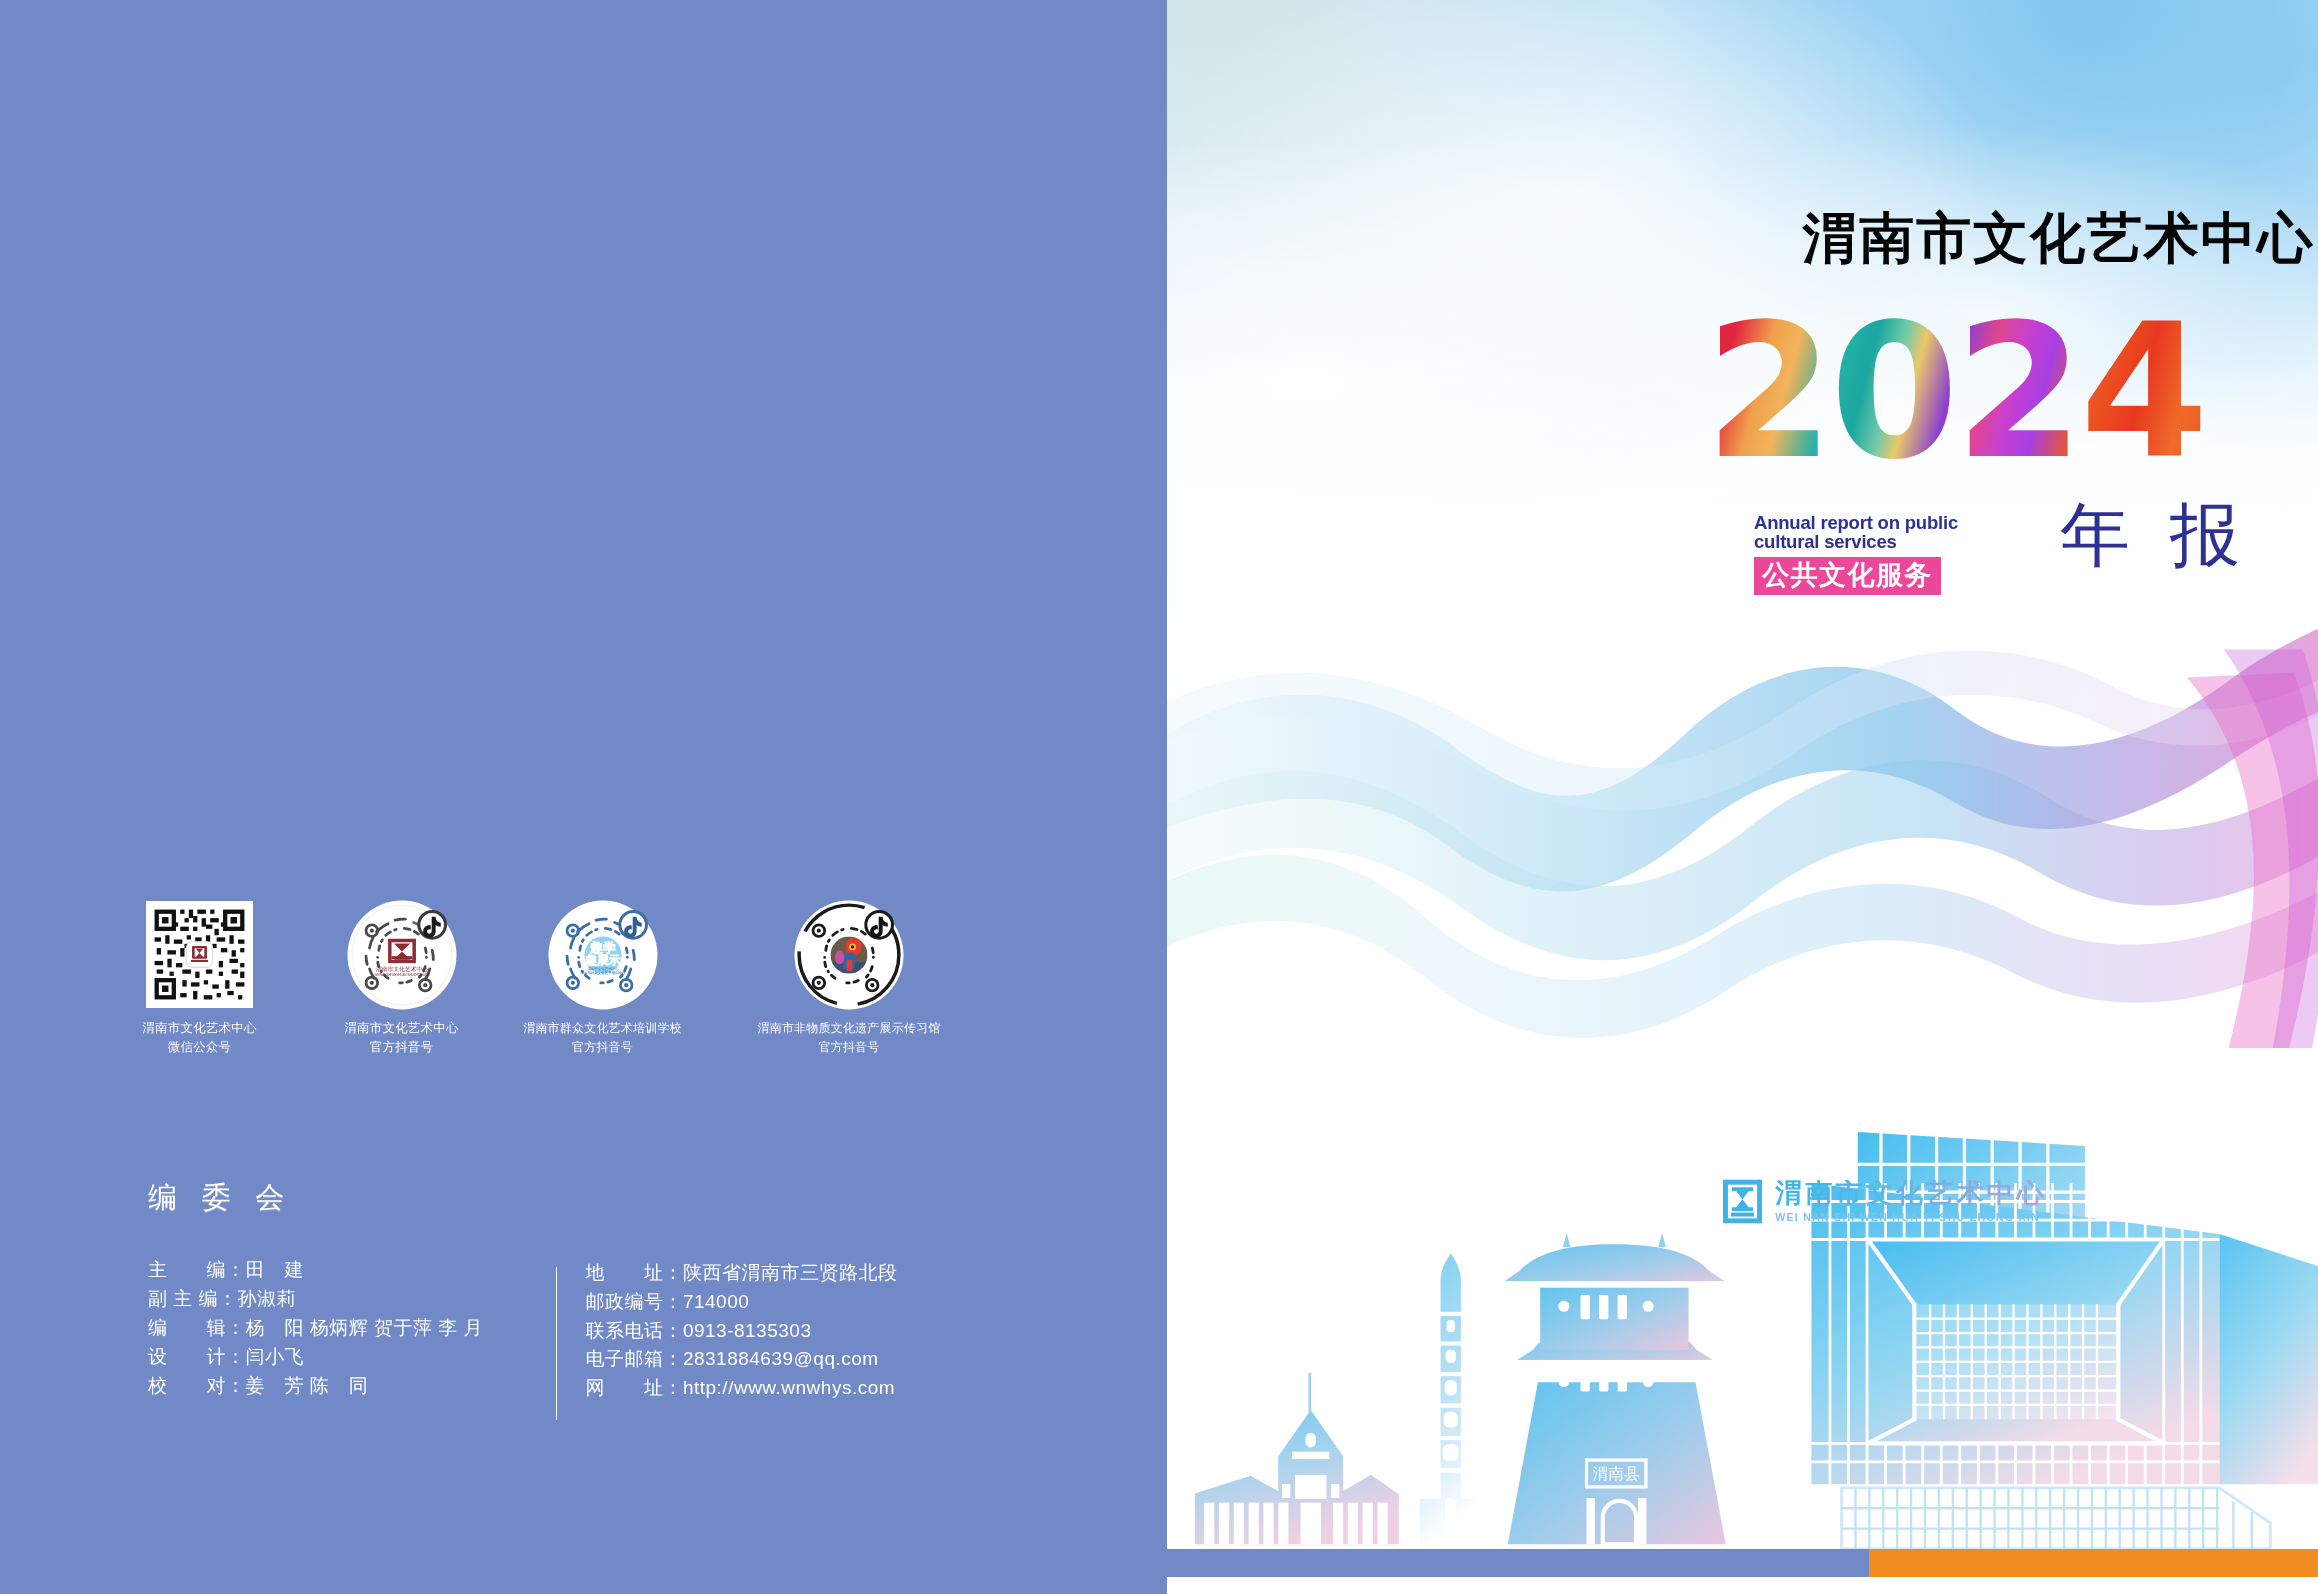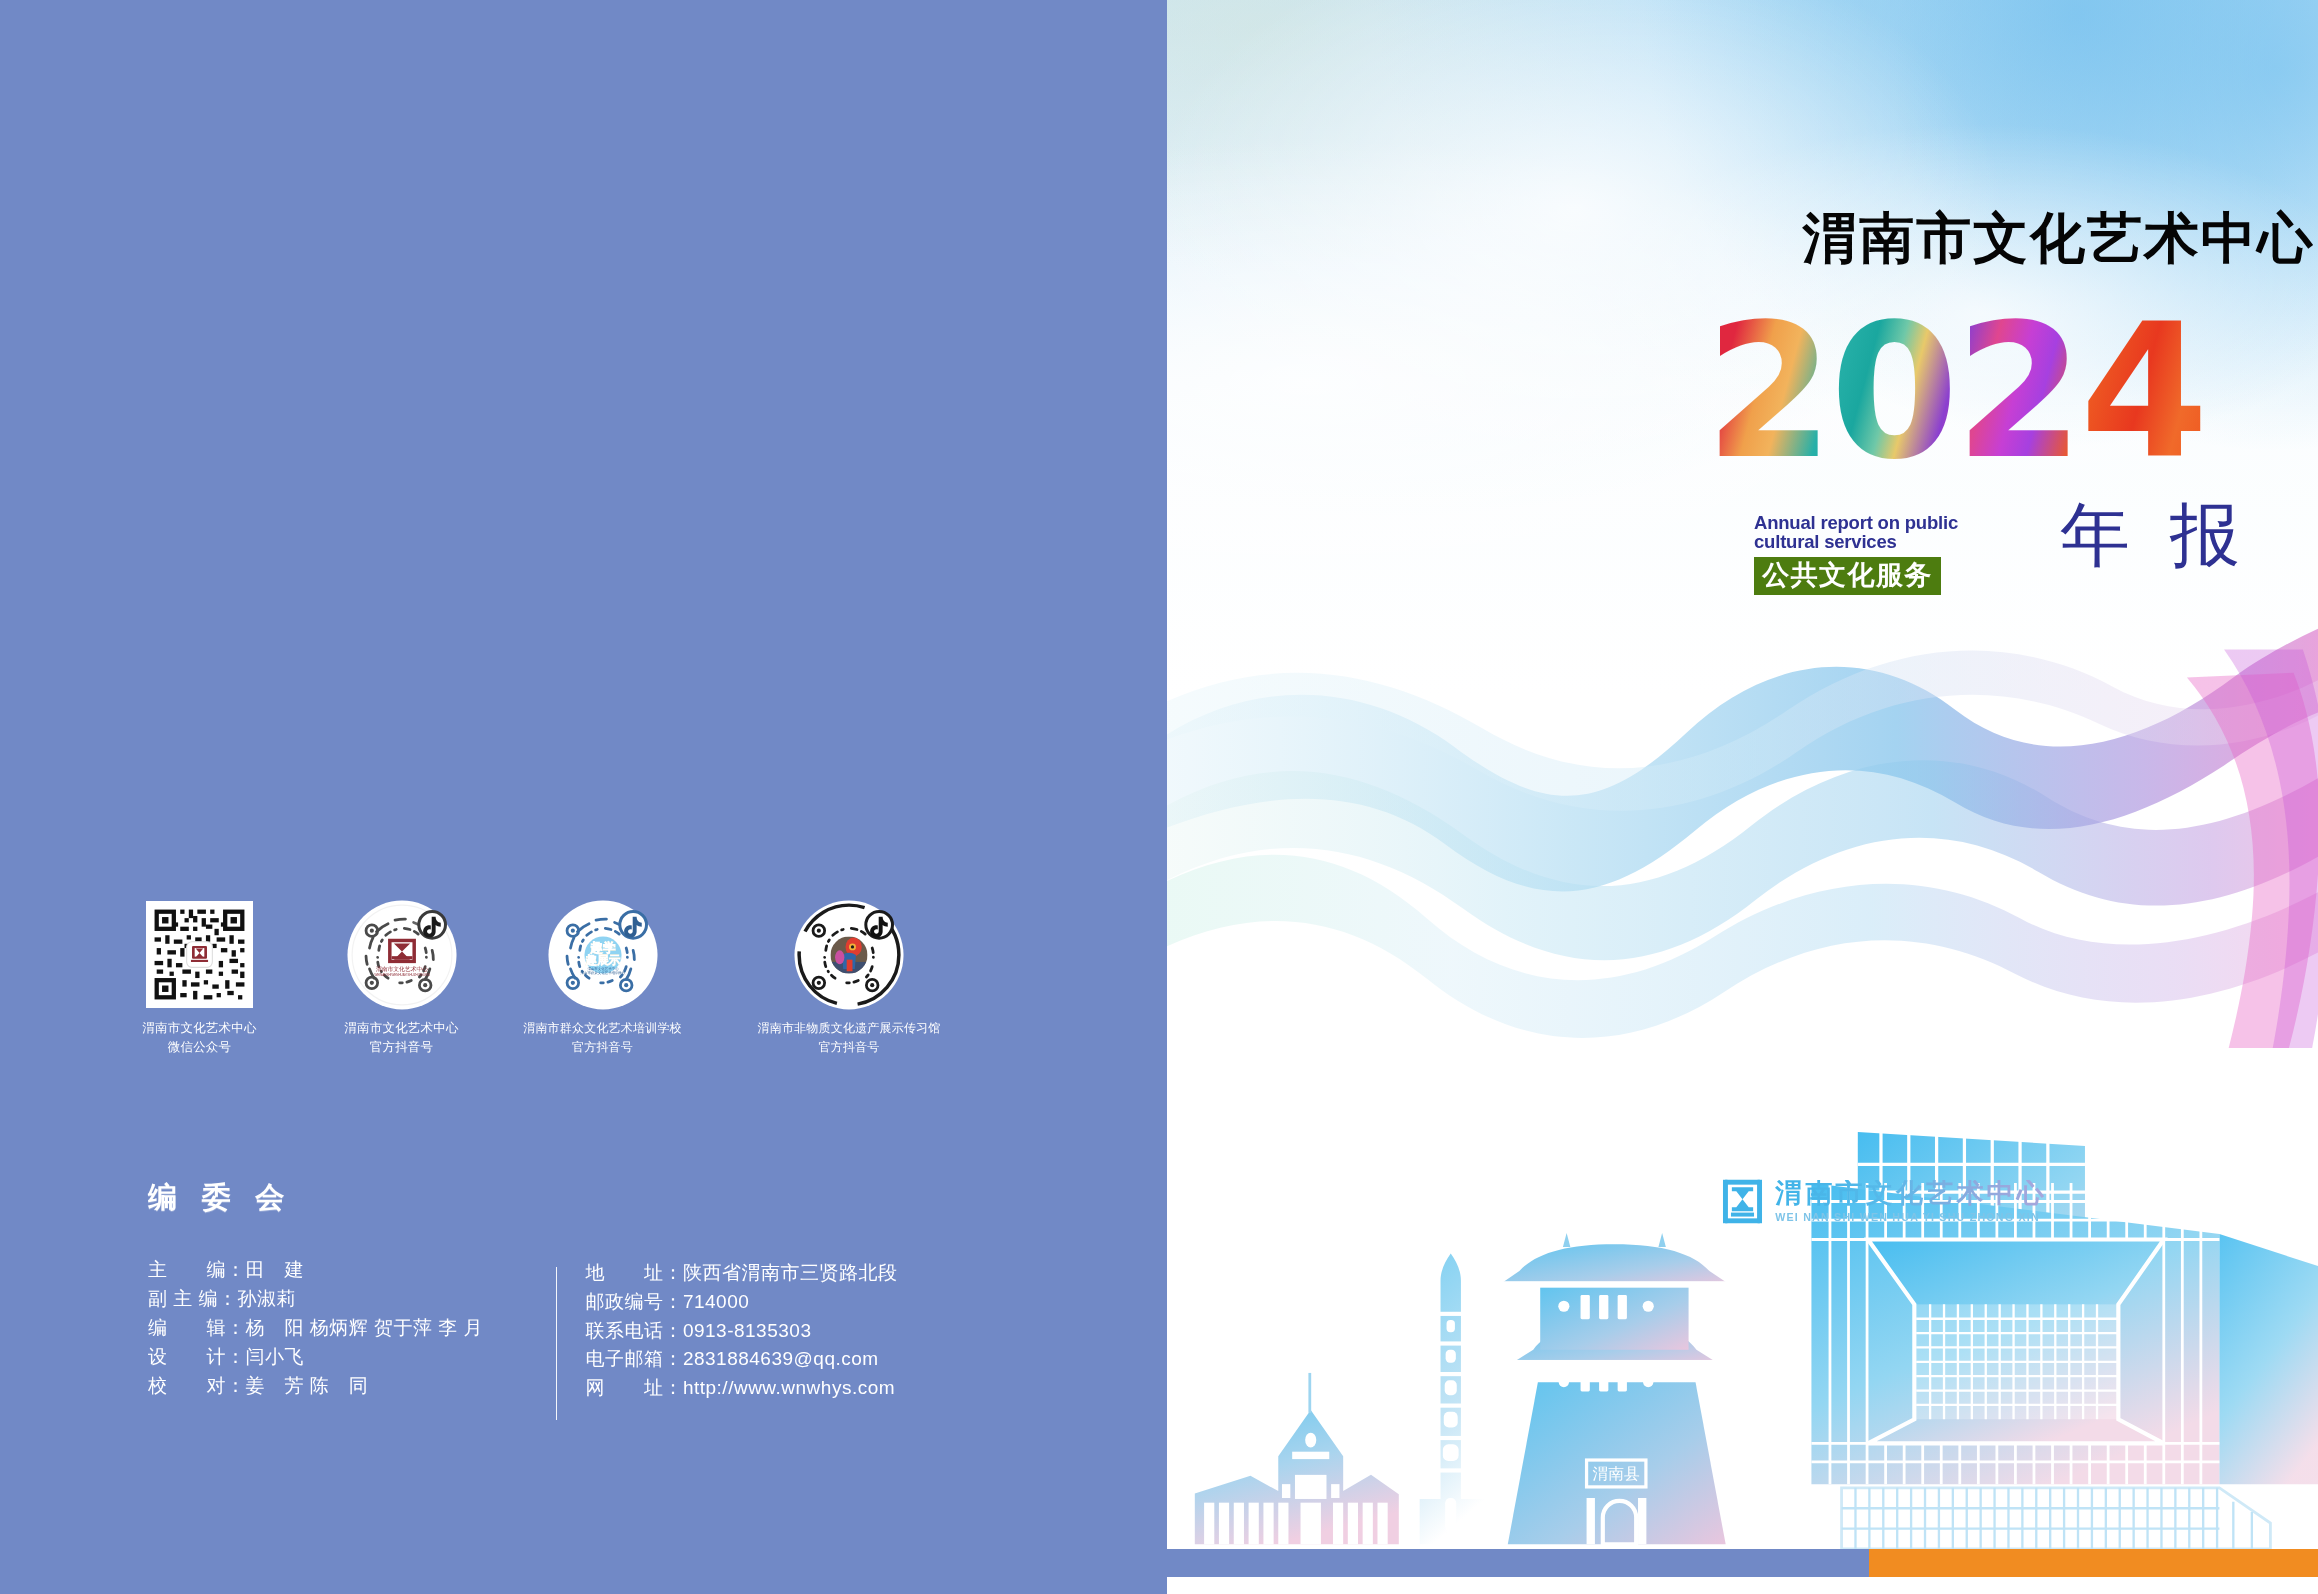--- a/index.html
+++ b/index.html
@@ -34,21 +34,21 @@
     white-space:nowrap;margin-top:2.8px;
   }
   .qr-caption.wide{font-size:12px;}
 
   
   #editorial{
     position:absolute;left:148px;top:1178px;width:918px;
     color:#ffffff;
   }
   #editorial-title{
-    font-size:29px;font-weight:700;letter-spacing:8.3px;margin-bottom:15px;
+    font-size:29px;font-weight:400;letter-spacing:8.3px;margin-bottom:15px;
     text-shadow:0 0.9px 0 rgba(255,255,255,.25);
   }
   #editorial-cols{display:flex;align-items:flex-start;margin-top:38px;}
   #editorial-left{width:408px;}
   #divider{
     width:1.4px;background:#ffffff;height:153px;margin:11px 28px 0 0;flex:0 0 1.4px;
     opacity:.92;
   }
   #editorial-right{padding-top:2.8px;}
   .ed-line{
@@ -109,21 +109,21 @@
 
   
   #subtitle-block{
     position:absolute;left:587px;top:514px;z-index:7;width:306px;
   }
   .eng-line{
     color:#2e3192;font-weight:700;font-size:18.5px;line-height:1.02;
     letter-spacing:-0.2px;font-family:"Liberation Sans",sans-serif;
   }
   #service-badge{
-    display:inline-block;background:#4d7c0f;color:#ffffff;
+    display:inline-block;background:#ec4899;color:#ffffff;
     font-size:27px;font-weight:700;letter-spacing:1.4px;
     padding:4.6px 8.3px 5.6px 8.3px;margin-top:5.6px;line-height:1;
   }
   
   #nianbao{
     position:absolute;left:893px;top:500px;z-index:7;
     color:#2e3192;font-size:70px;font-weight:400;letter-spacing:10.2px;
     line-height:1;
   }
 

